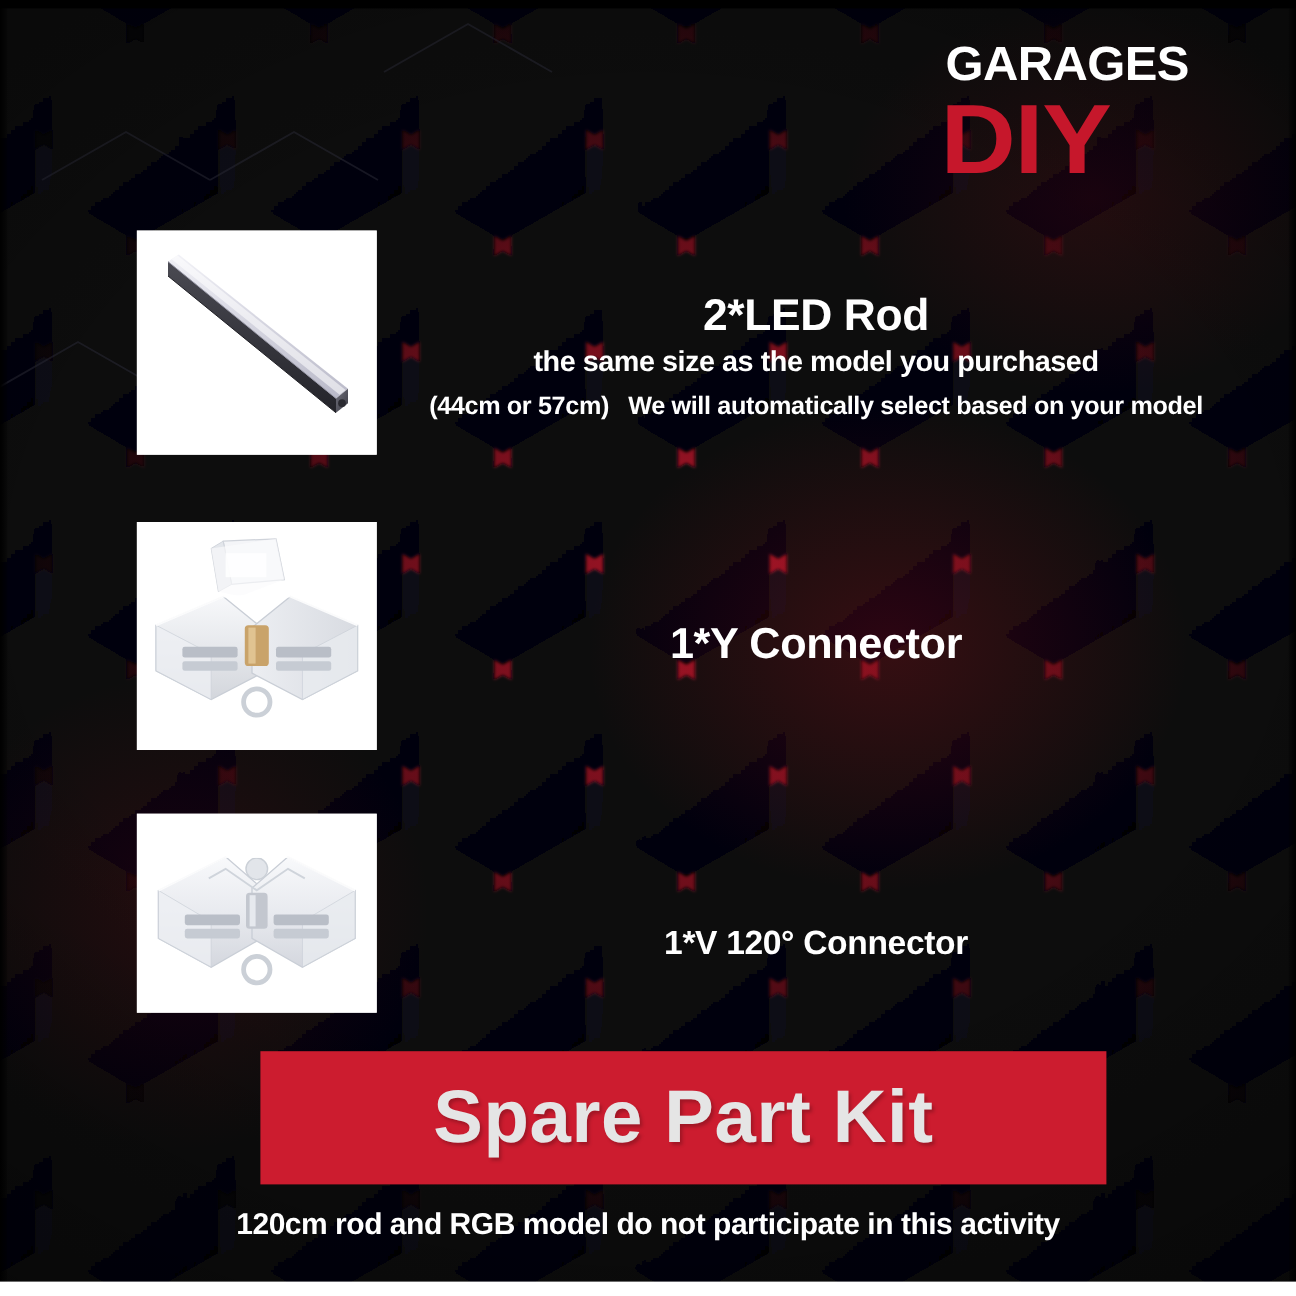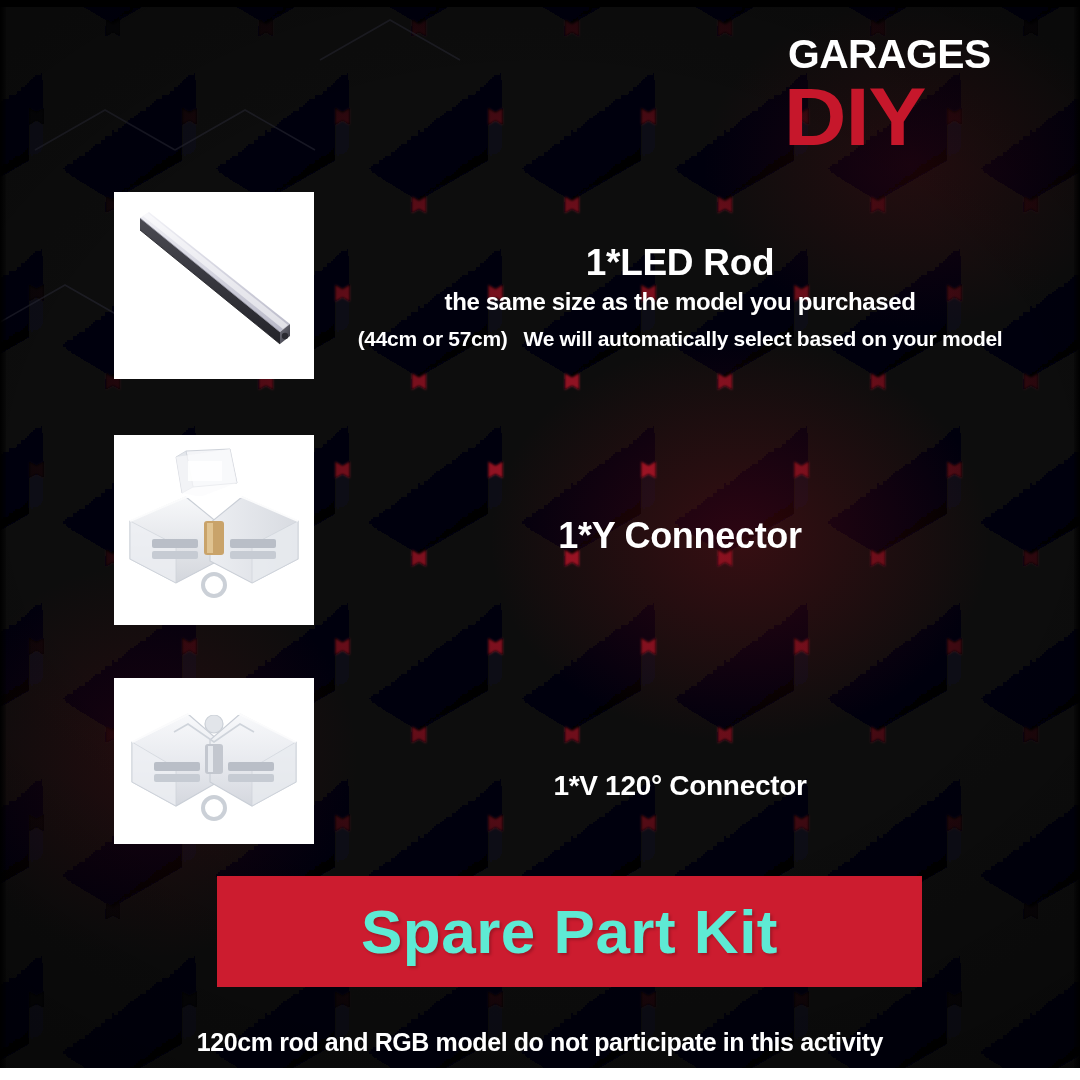--- a/index.html
+++ b/index.html
@@ -95,28 +95,28 @@
     font-size:28px; font-weight:bold; line-height:48px; letter-spacing:-0.3px;
   }
 
   
   #banner{
     position:absolute; left:217px; top:876px; width:705px; height:111px;
     background:#cc1c2f;
     display:flex; align-items:center; justify-content:center;
   }
   #banner-text{
-    color:#5eead4; font-size:62px; font-weight:bold;
+    color:#e5e5e5; font-size:62px; font-weight:bold;
     letter-spacing:0.5px; line-height:62px;
     text-shadow:2px 2px 3px rgba(0,0,0,.22);
   }
 
   
   #footer{
-    position:absolute; left:90px; top:1028px; width:900px; text-align:center;
+    position:absolute; left:90px; top:1006px; width:900px; text-align:center;
     color:#ffffff; font-size:25px; font-weight:bold; letter-spacing:-0.4px;
   }
 </style>
 </head>
 <body>
 
 <div id="stage">
 
   <svg id="hexbg" viewBox="0 0 1080 1080" preserveAspectRatio="none" aria-hidden="true">
     <defs>
@@ -280,21 +280,21 @@
       <rect x="94" y="68" width="5" height="26" fill="#eceff3" opacity="0.85"></rect>
       <circle cx="100" cy="46" r="9" fill="#e2e5ea" stroke="#cbd0d7" stroke-width="1.2"></circle>
 
       <circle cx="100" cy="130" r="11" fill="none" stroke="#cbd0d7" stroke-width="4"></circle>
       <circle cx="100" cy="130" r="6" fill="#ffffff"></circle>
 
       <polyline points="18,64 74,36 126,36 182,64" fill="none" stroke="#ffffff" stroke-width="2" opacity="0.9"></polyline>
     </svg>
   </div>
 
-  <div class="copy" id="led-title">1*LED Rod</div>
+  <div class="copy" id="led-title">2*LED Rod</div>
   <div class="copy" id="led-sub">the same size as the model you purchased</div>
   <div class="copy" id="led-note">
     <span>(44cm or 57cm)</span><span class="gap"></span><span>We will automatically select based on your model</span>
   </div>
 
   <div class="copy" id="y-title">1*Y Connector</div>
   <div class="copy" id="v-title">1*V 120°  Connector</div>
 
   <div id="banner">
     <span id="banner-text">Spare Part Kit</span>

